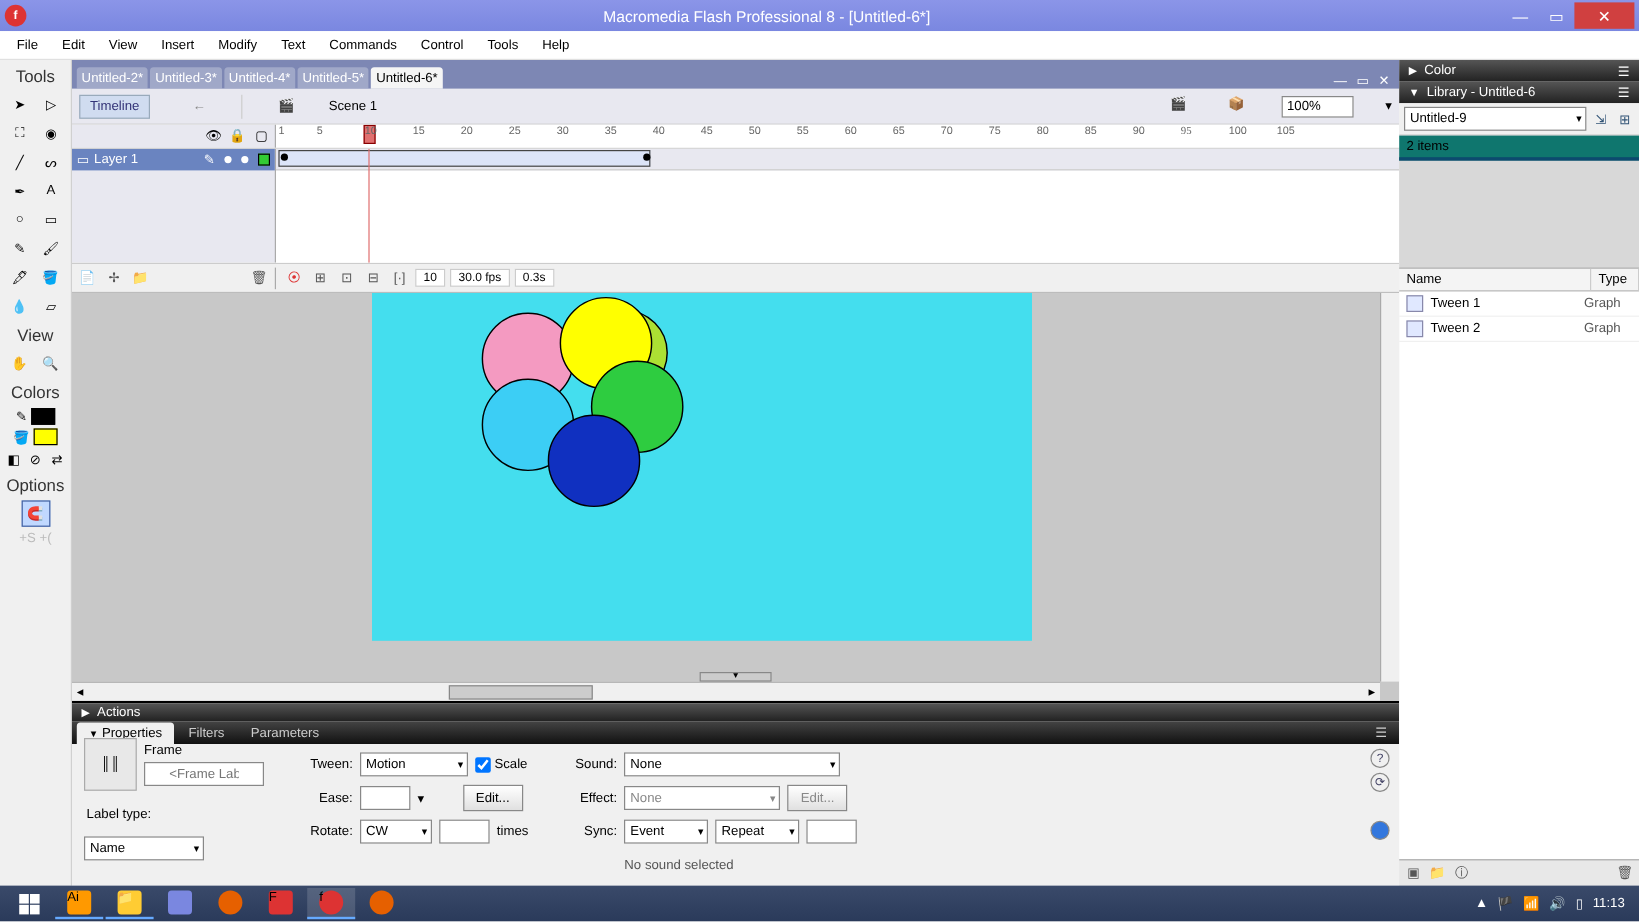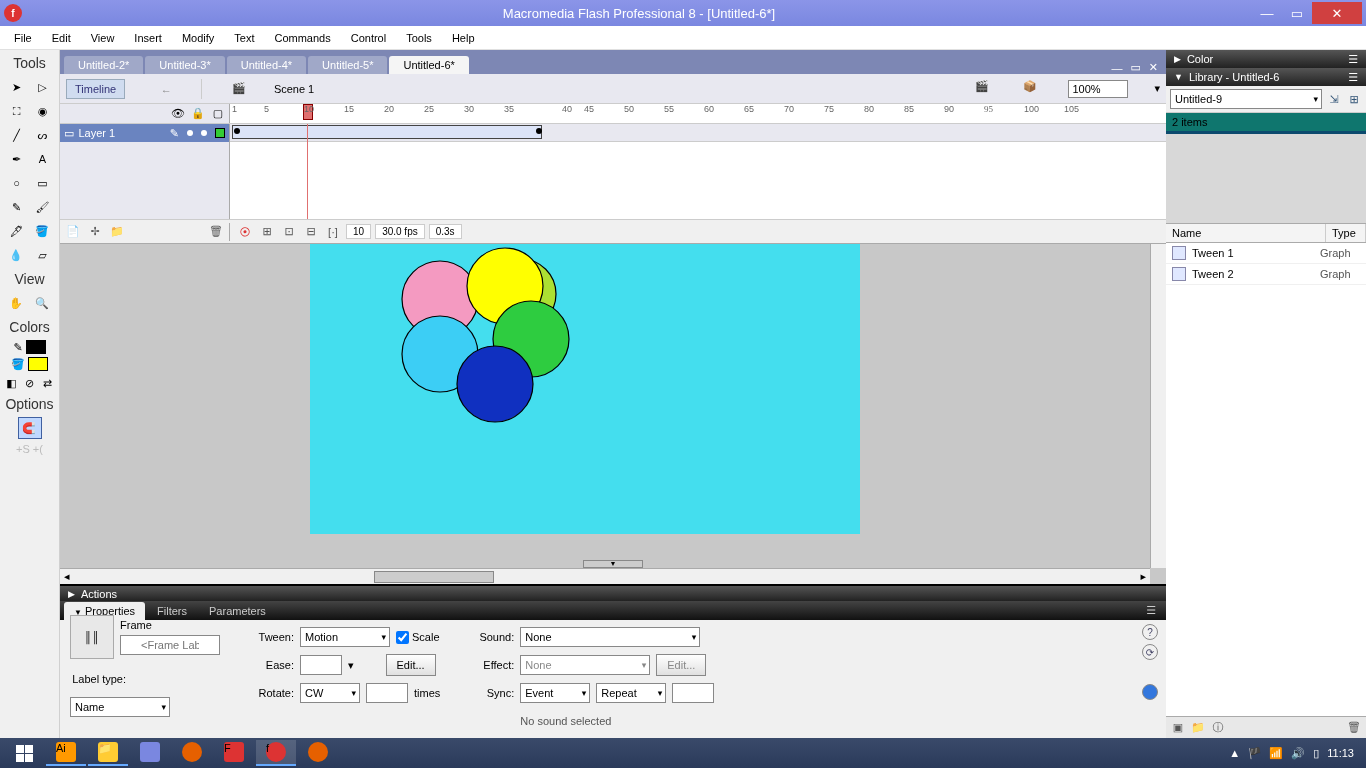--- a/index.html
+++ b/index.html
@@ -28,21 +28,21 @@
 .tool.active { background: #c0d8ff; border: 1px solid #4060a0; }
 .swatch { width: 20px; height: 14px; display: inline-block; border: 1px solid #000; }
 .optionbox { text-align: center; padding: 2px; }
 .optionbox .tool { margin: 0 auto; }
 
 
 .center { flex: 1; display: flex; flex-direction: column; background: #fff; overflow: hidden; }
 
 
 .doctabs { height: 24px; background: #7d87b4; display: flex; align-items: flex-end; padding: 0 4px; }
-.doctab { padding: 3px 14px; background: #a0a8c8; color: #fff; margin-right: 2px; cursor: pointer; border-top-left-radius: 3px; border-top-right-radius: 3px; font-size: 11px; }
+.doctab { padding: 3px 4px; background: #a0a8c8; color: #fff; margin-right: 2px; cursor: pointer; border-top-left-radius: 3px; border-top-right-radius: 3px; font-size: 11px; }
 .doctab.active { background: #f5f5f5; color: #000; }
 .doctabs .spacer { flex: 1; }
 .doctabs .docwin { color: #fff; padding: 0 4px; cursor: pointer; }
 
 
 .scenebar { height: 30px; background: #e8e8f0; display: flex; align-items: center; padding: 0 6px; border-bottom: 1px solid #ccc; gap: 24px; }
 .scenebar .timeline-btn { background: #d0dcf0; border: 1px solid #9ab; padding: 3px 8px; color: #337; cursor: pointer; margin-right: 6px; }
 .scenebar .navbtn { width: 22px; height: 22px; display: flex; align-items: center; justify-content: center; cursor: pointer; color: #888; }
 .scenebar .scenename { margin-left: 4px; }
 .scenebar .spacer { flex: 1; }
@@ -255,21 +255,21 @@
         <div class="tl-ruler" id="tl-ruler">
           <div class="playhead-head" style="left:73px"></div>
         <div class="tick" style="left: 2px;">1</div>
             <div class="tick" style="left: 34px;">5</div>
             <div class="tick" style="left: 74px;">10</div>
             <div class="tick" style="left: 114px;">15</div>
             <div class="tick" style="left: 154px;">20</div>
             <div class="tick" style="left: 194px;">25</div>
             <div class="tick" style="left: 234px;">30</div>
             <div class="tick" style="left: 274px;">35</div>
-            <div class="tick" style="left: 332px;">40</div>
+            <div class="tick" style="left: 314px;">40</div>
             <div class="tick" style="left: 354px;">45</div>
             <div class="tick" style="left: 394px;">50</div>
             <div class="tick" style="left: 434px;">55</div>
             <div class="tick" style="left: 474px;">60</div>
             <div class="tick" style="left: 514px;">65</div>
             <div class="tick" style="left: 554px;">70</div>
             <div class="tick" style="left: 594px;">75</div>
             <div class="tick" style="left: 634px;">80</div>
             <div class="tick" style="left: 674px;">85</div>
             <div class="tick" style="left: 714px;">90</div>

